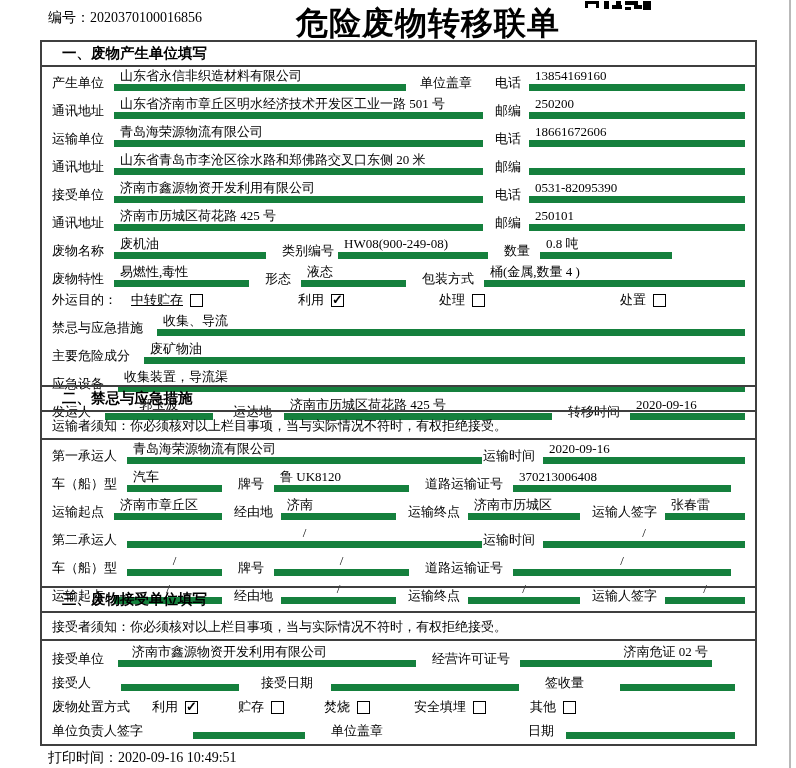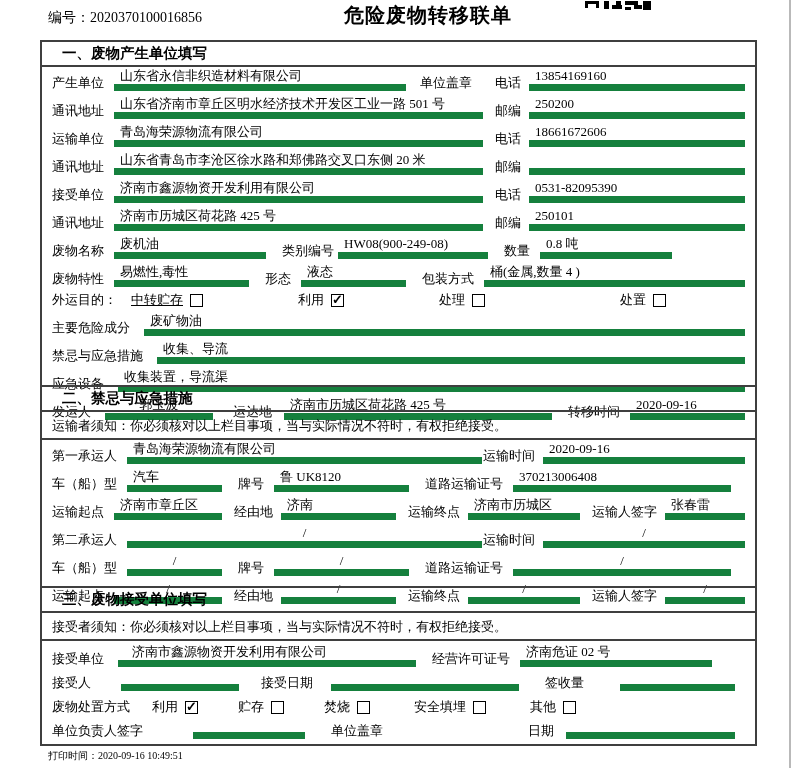--- a/index.html
+++ b/index.html
@@ -2,21 +2,21 @@
 <html><head>
 <meta charset="utf-8">
 <style>
   html,body{margin:0;padding:0;}
   body{
     width:796px;height:768px;background:#ffffff;position:relative;
     font-family:"Liberation Serif","DejaVu Serif",serif;
     color:#000;overflow:hidden;
   }
   .serial{position:absolute;left:48px;top:9px;font-size:14px;white-space:nowrap;}
-  .title{position:absolute;left:0;right:0;top:2px;text-align:center;font-size:20px;font-weight:700;letter-spacing:1px;margin-left:60px;margin-right:0;}
+  .title{position:absolute;left:0;right:0;top:2px;text-align:center;font-size:32px;font-weight:700;letter-spacing:1px;margin-left:60px;margin-right:0;}
   .qr{position:absolute;left:585px;top:0;width:66px;height:13px;overflow:hidden;}
   .edge{position:absolute;left:789px;top:0;width:2px;height:768px;background:#b9b9b9;}
 
   .formbox{
     position:absolute;left:40px;top:40px;width:717px;height:706px;
     border:2px solid #3f3f3f;box-sizing:border-box;background:#fff;
     display:flex;flex-direction:column;
   }
   .sec-head{
     font-size:14.5px;font-weight:700;padding:0 0 0 20px;line-height:23px;height:23px;
@@ -38,21 +38,21 @@
   .grow{flex:1;}
   .rcol{margin-left:auto;width:250px;display:flex;align-items:flex-end;flex:none;}
   .rcol .lbl{margin-right:8px;}
   .rcol .u{flex:1;}
   .cb{
     width:11px;height:11px;border:1px solid #000;display:inline-block;
     margin-left:7px;position:relative;top:1px;flex:none;
   }
   .cb.checked::after{content:"✓";position:absolute;left:0px;top:-4px;font-size:13px;font-weight:700;}
   .opt{display:flex;align-items:center;}
-  .print{position:absolute;left:48px;top:749px;font-size:10px;white-space:nowrap;}
+  .print{position:absolute;left:48px;top:749px;font-size:14px;white-space:nowrap;}
 </style>
 </head>
 <body>
 
 <div class="serial"><span>编号：</span><span>2020370100016856</span></div>
 <div class="title">危险废物转移联单</div>
 
 <div class="qr">
   <svg width="66" height="13" xmlns="http://www.w3.org/2000/svg">
     <rect x="0" y="0" width="14" height="3" fill="#000"></rect>
@@ -162,27 +162,27 @@
         <span>处理</span>
         <span class="cb"></span>
       </span>
       <span class="opt" style="margin-left:135px;">
         <span>处置</span>
         <span class="cb"></span>
       </span>
     </div>
 
     <div class="row">
+      <span class="lbl" style="margin-right:14px;">禁忌与应急措施</span>
+      <span class="u grow">收集、导流</span>
+    </div>
+
+    <div class="row">
       <span class="lbl" style="margin-right:14px;">主要危险成分</span>
       <span class="u grow">废矿物油</span>
-    </div>
-
-    <div class="row">
-      <span class="lbl" style="margin-right:14px;">禁忌与应急措施</span>
-      <span class="u grow">收集、导流</span>
     </div>
 
     <div class="row">
       <span class="lbl" style="margin-right:14px;">应急设备</span>
       <span class="u grow">收集装置，导流渠</span>
     </div>
 
     <div class="row">
       <span class="lbl" style="margin-right:14px;">发运人</span>
       <span class="u c" style="width:108px;">郭玉波</span>
@@ -257,21 +257,21 @@
   </div>
 
   <div class="sec-head mid">三、废物接受单位填写</div>
   <div class="notice">接受者须知：你必须核对以上栏目事项，当与实际情况不符时，有权拒绝接受。</div>
   <div class="rows" style="flex:1;">
 
     <div class="row">
       <span class="lbl" style="margin-right:14px;">接受单位</span>
       <span class="u" style="width:298px;padding-left:14px;">济南市鑫源物资开发利用有限公司</span>
       <span class="lbl" style="margin-left:16px;margin-right:10px;">经营许可证号</span>
-      <span class="u" style="width:192px;">济南危证 02 号</span>
+      <span class="u" style="width:192px;text-align:right;">济南危证 02 号</span>
     </div>
 
     <div class="row">
       <span class="lbl" style="margin-right:30px;">接受人</span>
       <span class="u" style="width:118px;"></span>
       <span class="lbl" style="margin-left:22px;margin-right:18px;">接受日期</span>
       <span class="u" style="width:188px;"></span>
       <span class="lbl" style="margin-left:26px;margin-right:36px;">签收量</span>
       <span class="u grow" style="margin-right:10px;"></span>
     </div>

